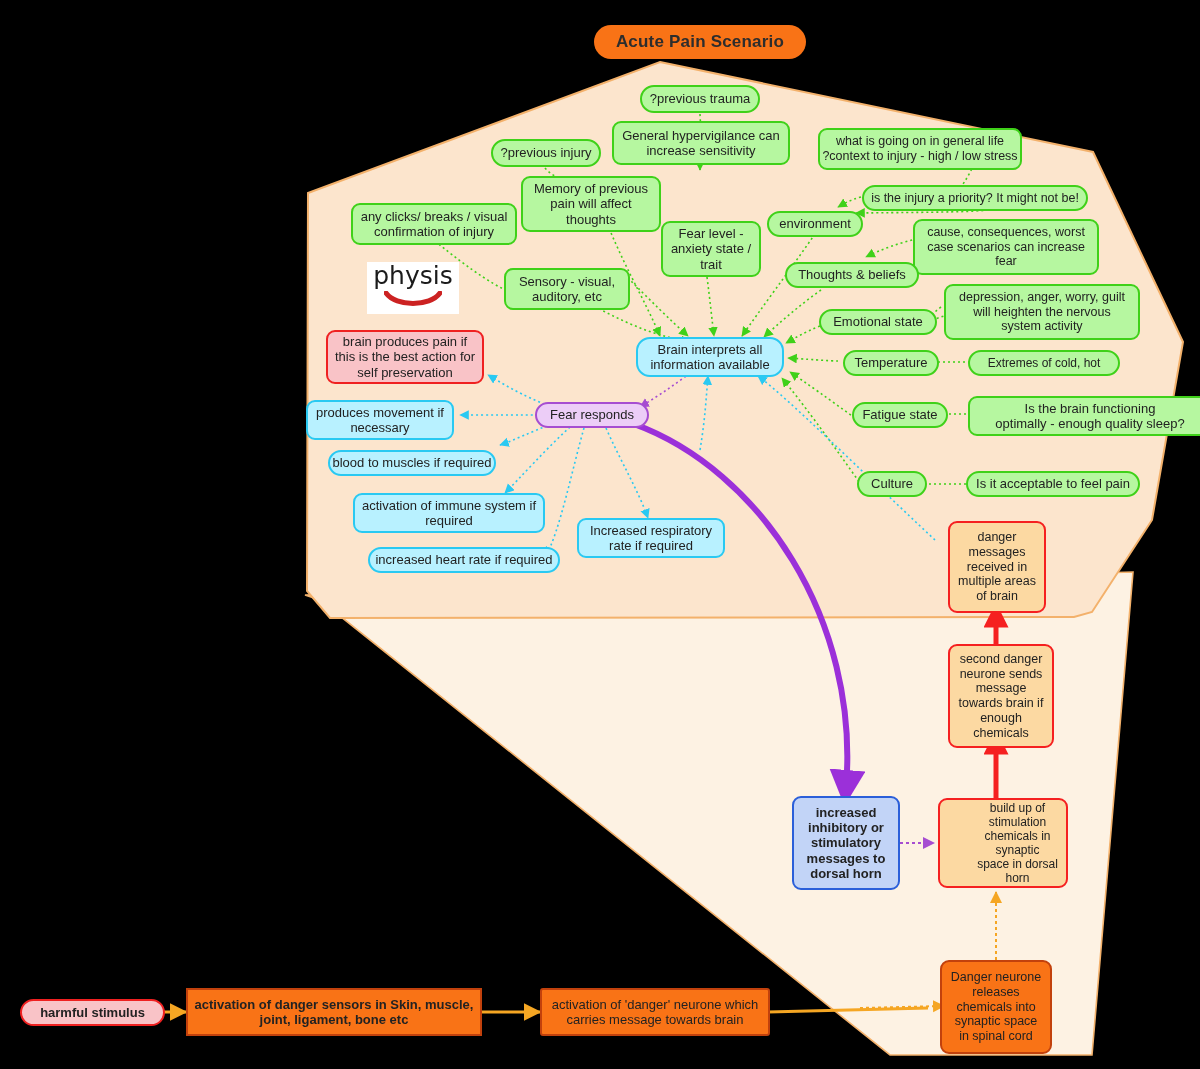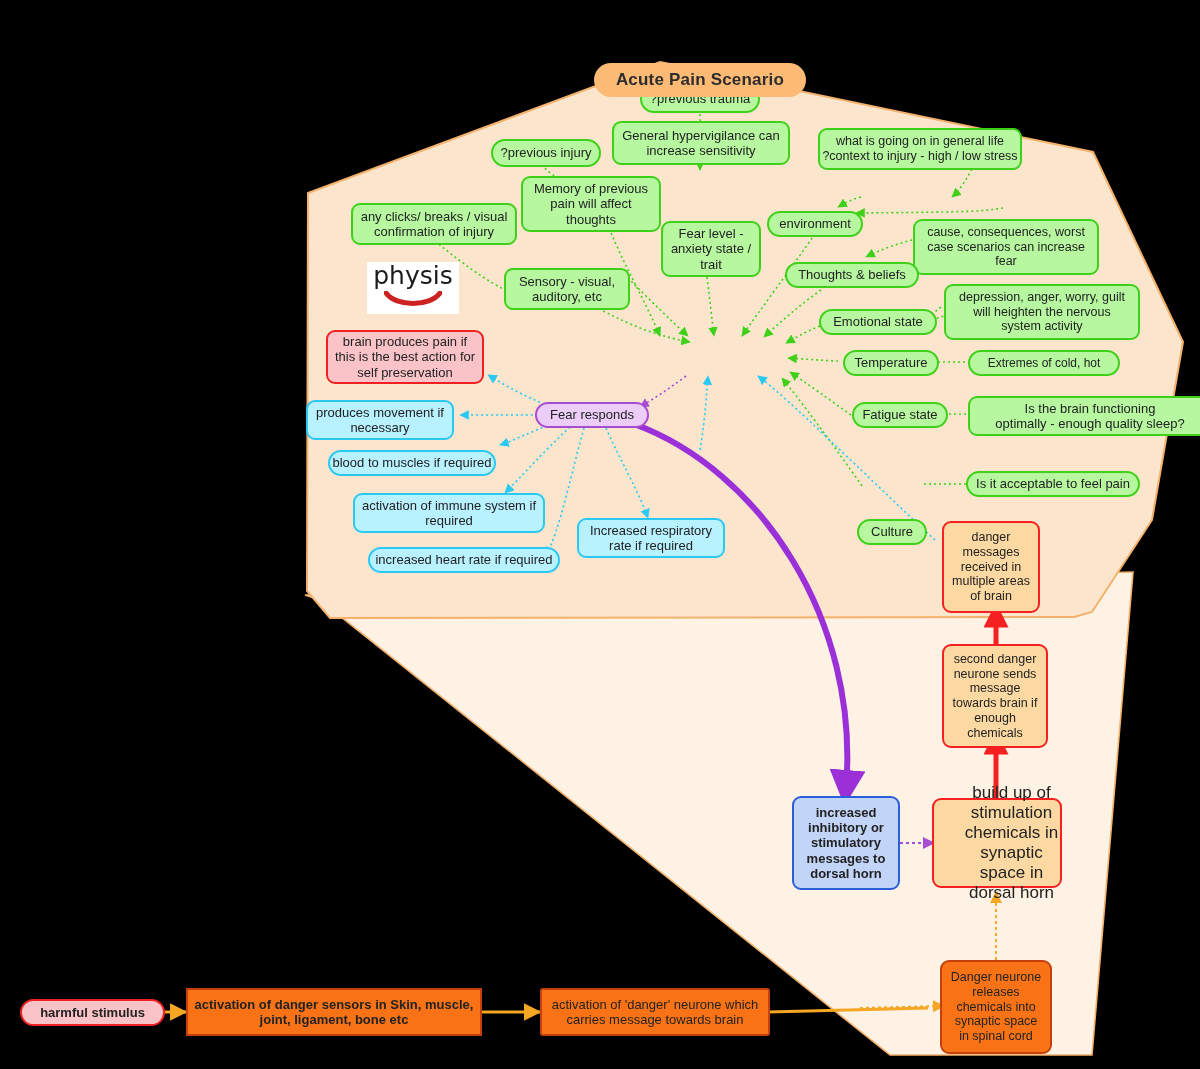--- a/index.html
+++ b/index.html
@@ -19,37 +19,36 @@
     color:#222;
     line-height:1.18;
     z-index:5;
     white-space:pre-line;
   }
   
   .green  {background:#b6f7a0;border:2px solid #3fd119;}
   .cyan   {background:#b8f1ff;border:2px solid #29c9f2;}
   .purple {background:#eccdf7;border:2px solid #a64dd1;}
   .pinkred{background:#f9c3c7;border:2px solid #ef2121;}
-  .orangered{background:#fcd9a2;border:2px solid #f52020;}
+  .orangered{background:#fcd9a2;border:2px solid #f52020;margin-left:6px;}
   .orangeor{background:#f97316;border:2px solid #c2410c;}
   .blue   {background:#c2d4f7;border:2px solid #2b5fd9;}
   .pill   {border-radius:999px;}
   .rr     {border-radius:9px;}
   .bold   {font-weight:bold;}
 
   #title{
     position:absolute;
     left:594px;top:25px;
     width:212px;height:34px;
-    background:#fdba74;border-radius:18px;
+    background:#f97316;border-radius:18px;
     display:flex;align-items:center;justify-content:center;
     font-size:17px;font-weight:bold;color:#2d2d2d;
     letter-spacing:.2px;
     z-index:20;
-    margin-top:38px;
   }
   #logo{
     position:absolute;left:367px;top:262px;width:92px;height:52px;
     background:#fff;z-index:8;
     display:flex;flex-direction:column;align-items:center;justify-content:flex-start;
   }
   #logo .word{font-size:25px;color:#1b1b1b;letter-spacing:0px;line-height:1;margin-top:1px;
     font-family:"DejaVu Sans", sans-serif;font-weight:400;}
   #logo .smile{width:58px;height:16px;margin-top:3px;}
 </style>
@@ -160,20 +159,21 @@
 
   <div class="node green rr" style="left:818px;top:128px;width:204px;height:42px;font-size:12.5px;">what is going on in general life
 ?context to injury - high / low stress</div>
 
   <div class="node green pill" style="left:491px;top:139px;width:110px;height:28px;font-size:13px;">?previous injury</div>
 
   <div class="node green rr" style="left:521px;top:176px;width:140px;height:56px;font-size:13px;">Memory of previous
 pain will affect
 thoughts</div>
 
+  <div class="node green pill" style="left:862px;top:185px;width:226px;height:26px;font-size:12.5px;">is the injury a priority? It might not be!</div>
 
   <div class="node green rr" style="left:351px;top:203px;width:166px;height:42px;font-size:13px;">any clicks/ breaks / visual
 confirmation of injury</div>
 
   <div class="node green pill" style="left:767px;top:211px;width:96px;height:26px;font-size:13px;">environment</div>
 
   <div class="node green rr" style="left:913px;top:219px;width:186px;height:56px;font-size:12.5px;">cause, consequences, worst
 case scenarios can increase
 fear</div>
 
@@ -194,24 +194,26 @@
 
   <div class="node green pill" style="left:843px;top:350px;width:96px;height:26px;font-size:13px;">Temperature</div>
 
   <div class="node green pill" style="left:968px;top:350px;width:152px;height:26px;font-size:12px;">Extremes of cold, hot</div>
 
   <div class="node green pill" style="left:852px;top:402px;width:96px;height:26px;font-size:13px;">Fatigue state</div>
 
   <div class="node green rr" style="left:968px;top:396px;width:244px;height:40px;font-size:13px;">Is the brain functioning
 optimally - enough quality sleep?</div>
 
-  <div class="node green pill" style="left:857px;top:471px;width:70px;height:26px;font-size:13px;margin-top:48px;">Culture</div>
+  <div class="node green pill" style="left:857px;top:471px;width:70px;height:26px;font-size:13px;">Culture</div>
 
   <div class="node green pill" style="left:966px;top:471px;width:174px;height:26px;font-size:13px;">Is it acceptable to feel pain</div>
 
+  <div class="node cyan rr" style="left:636px;top:337px;width:148px;height:40px;font-size:13px;border-radius:14px;">Brain interprets all
+information available</div>
 
   <div class="node pinkred rr" style="left:326px;top:330px;width:158px;height:54px;font-size:13px;">brain produces pain if
 this is the best action for
 self preservation</div>
 
   <div class="node purple pill" style="left:535px;top:402px;width:114px;height:26px;font-size:13px;">Fear responds</div>
 
   <div class="node cyan rr" style="left:306px;top:400px;width:148px;height:40px;font-size:13px;">produces movement if
 necessary</div>
 
@@ -237,21 +239,21 @@
 towards brain if
 enough
 chemicals</div>
 
   <div class="node blue rr bold" style="left:792px;top:796px;width:108px;height:94px;font-size:13px;">increased
 inhibitory or
 stimulatory
 messages to
 dorsal horn</div>
 
-  <div class="node orangered rr" style="left:932px;top:798px;width:130px;height:90px;font-size:17px;padding-left:29px;">build up of
+  <div class="node orangered rr" style="left:932px;top:798px;width:130px;height:90px;font-size:12px;padding-left:29px;">build up of
 stimulation
 chemicals in
 synaptic
 space in dorsal horn</div>
 
   <div class="node orangeor rr" style="left:940px;top:960px;width:112px;height:94px;font-size:12.5px;">Danger neurone
 releases
 chemicals into
 synaptic space
 in spinal cord</div>

